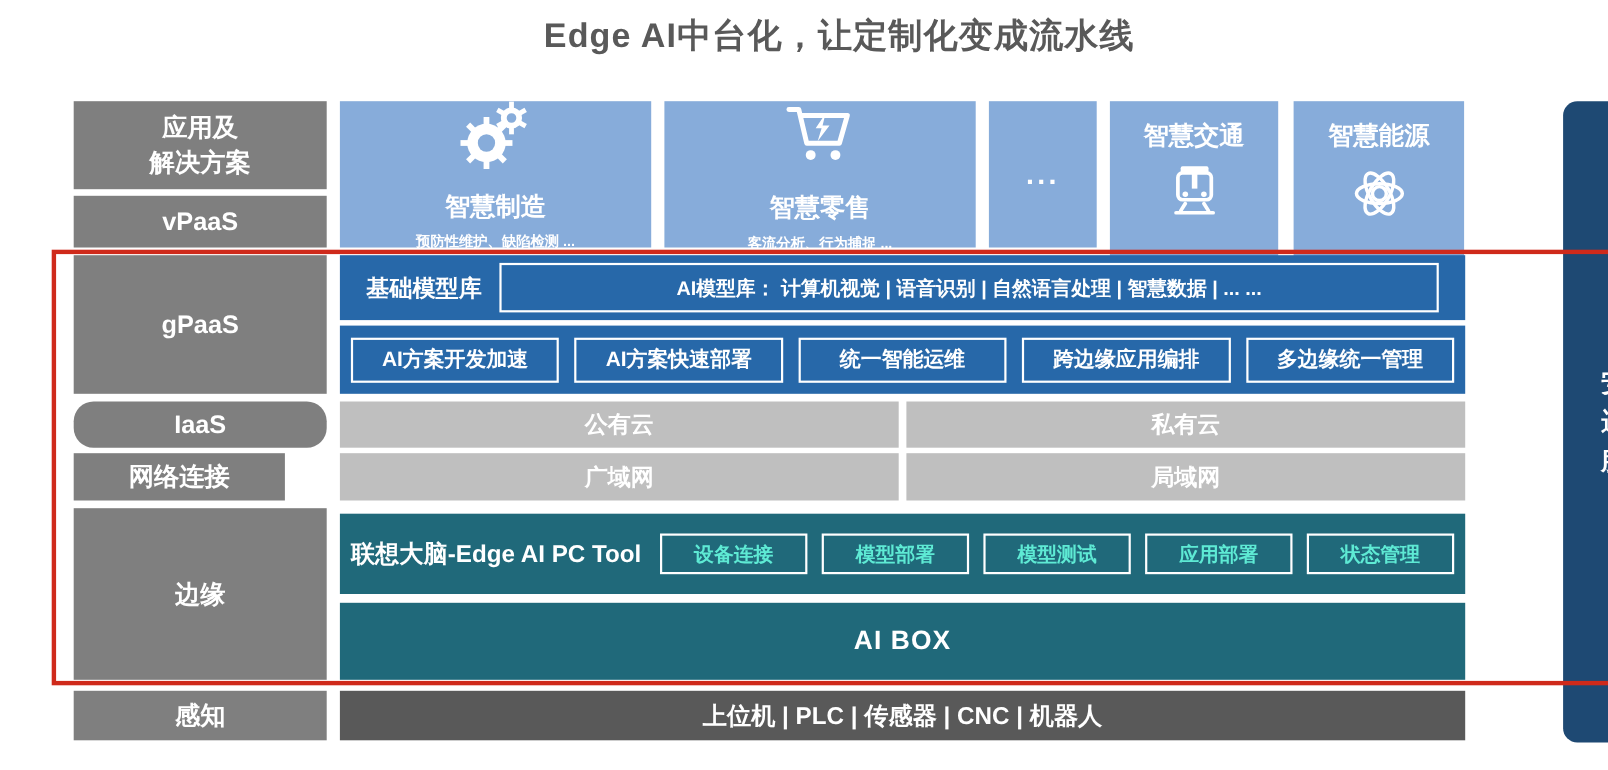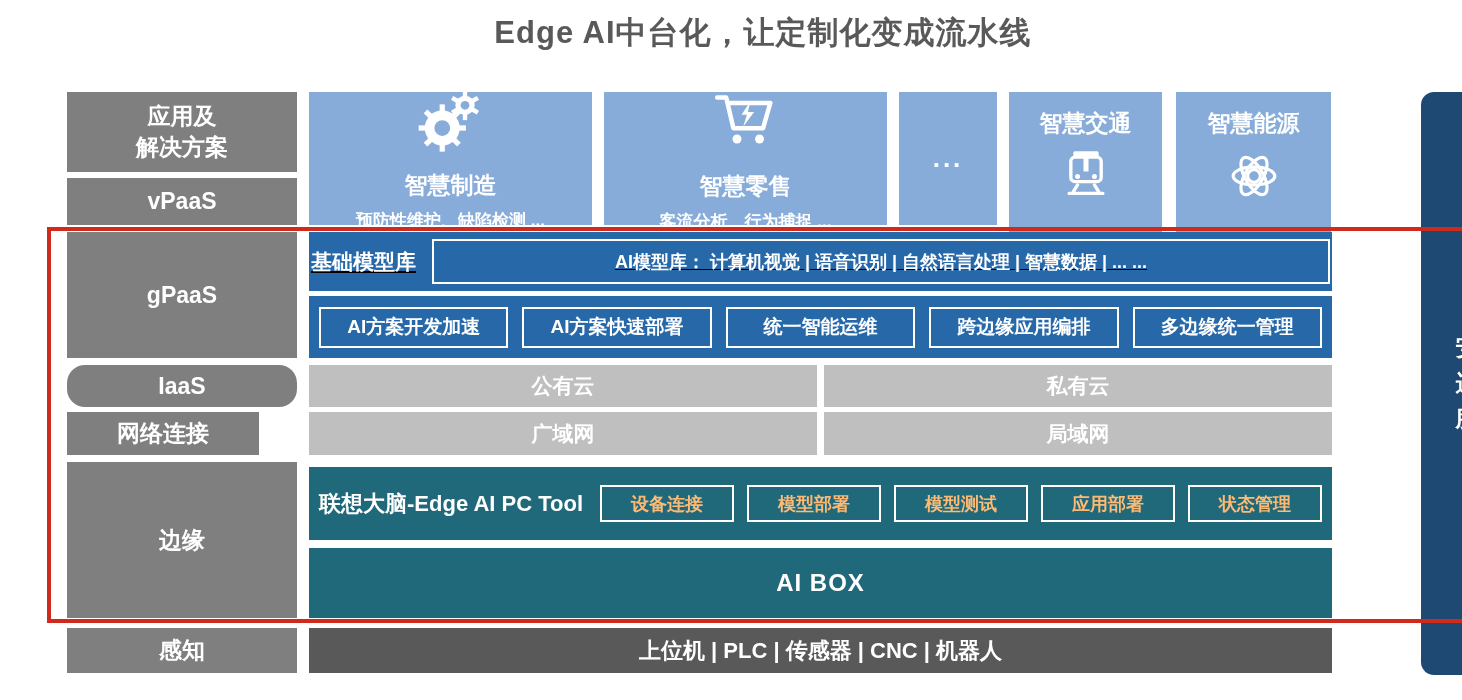--- a/index.html
+++ b/index.html
@@ -16,43 +16,43 @@
   .lblue{background:var(--light-blue,#87ACDA);}
   .dblue{background:var(--dark-blue,#2768A9);}
   .teal{background:var(--teal,#20697A);}
   .navy{background:var(--navy,#1E4973);}
   .leftlabel{font-size:23px;}
   
   .approw{left:277px;top:92px;width:1023px;height:133px;display:flex;}
   .appbox{display:flex;flex-direction:column;align-items:center;justify-content:center;color:#fff;}
   .appbox .toprow{display:flex;align-items:center;gap:14px;flex-direction:column;}
   .appbox .apptitle{font-size:23px;font-weight:bold;}
-  .appbox .appsub{font-size:17px;font-weight:bold;margin-top:8px;}
+  .appbox .appsub{font-size:13px;font-weight:bold;margin-top:8px;}
   .dots{font-size:26px;font-weight:bold;letter-spacing:3px;}
   .vertbox{justify-content:flex-start;padding-top:16px;}
   .vertbox .apptitle{margin-bottom:8px;}
   
-  .modelband{left:277px;top:232px;width:1023px;height:59px;display:flex;align-items:center;padding:0 2px;text-decoration:underline;}
+  .modelband{left:277px;top:232px;width:1023px;height:59px;display:flex;align-items:center;padding:0 24px;}
   .modellabel{font-size:21px;font-weight:bold;color:#fff;white-space:nowrap;}
   .modelinner{flex:1;margin-left:16px;height:41px;border:2px solid #fff;display:flex;
               align-items:center;justify-content:center;color:#fff;font-weight:bold;font-size:18px;}
   .btnband{left:277px;top:296px;width:1023px;height:62px;display:flex;align-items:center;
            gap:14px;padding:0 10px;}
   .bandbtn{flex:1;height:41px;border:2px solid #fff;display:flex;align-items:center;
            justify-content:center;color:#fff;font-weight:bold;font-size:19px;box-sizing:border-box;}
   
   .splitrow{left:277px;width:1023px;height:42px;display:flex;gap:7px;}
   .splitrow .half{flex:1;display:flex;align-items:center;justify-content:center;
                   color:#fff;font-weight:bold;font-size:21px;}
   
   .toolband{left:277px;top:467px;width:1023px;height:73px;display:flex;align-items:center;
             gap:13px;padding:0 10px;}
   .toollabel{font-size:22px;font-weight:bold;color:#fff;white-space:nowrap;margin-right:4px;}
   .toolbtn{flex:1;height:37px;border:2px solid #fff;display:flex;align-items:center;
-           justify-content:center;color:#fdba74;font-weight:bold;font-size:18px;box-sizing:border-box;}
+           justify-content:center;color:#5eead4;font-weight:bold;font-size:18px;box-sizing:border-box;}
   .aibox{left:277px;top:548px;width:1023px;height:70px;font-size:24px;letter-spacing:1px;}
   .percband{left:277px;top:628px;width:1023px;height:45px;font-size:22px;}
   
   .rightcol{left:1389px;top:92px;width:115px;height:583px;font-size:23px;line-height:1.55;border-radius:13px;}
   
   .redframe{left:15px;top:227px;width:1428px;height:396px;border:4px solid var(--red,#CF2A1B);
             pointer-events:none;z-index:9;background:transparent;}
   .icn{display:block;}
 </style>
 </head>

